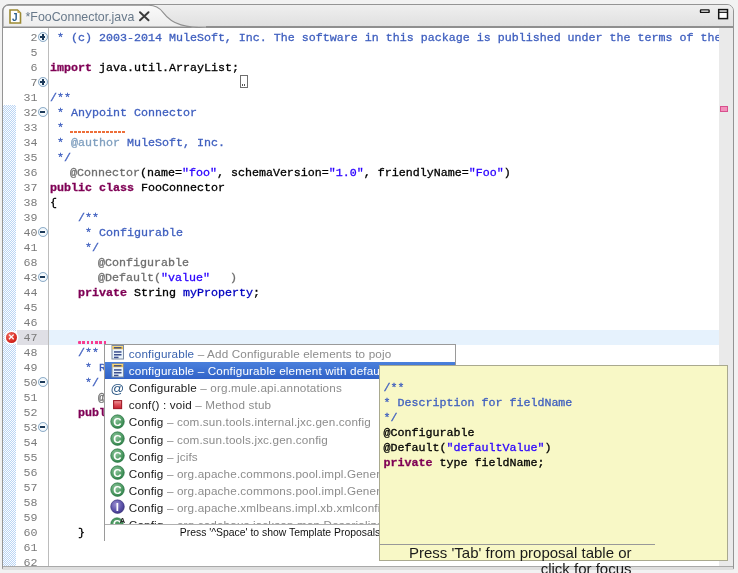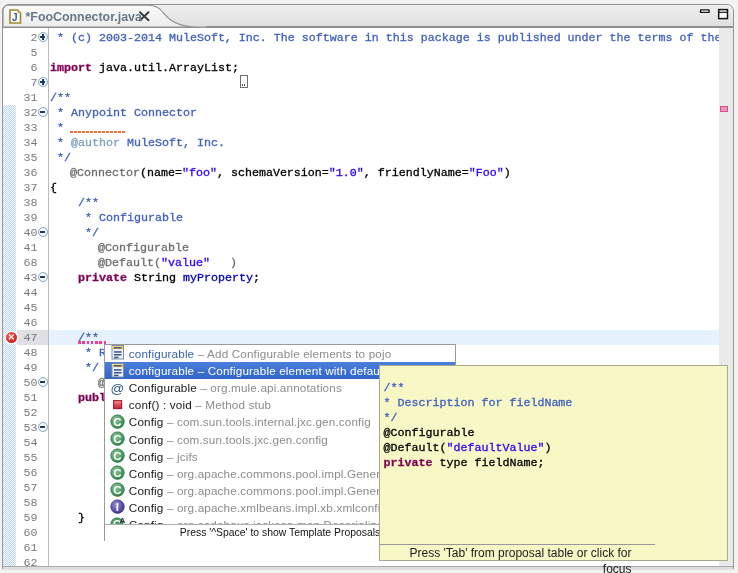--- a/index.html
+++ b/index.html
@@ -5,21 +5,21 @@
 html,body{margin:0;padding:0;}
 body{width:738px;height:573px;position:relative;background:#f2f2f2;overflow:hidden;
      font-family:"Liberation Sans",sans-serif;}
 #frame{position:absolute;left:1.5px;top:3.5px;width:730.5px;height:564px;
   border:1.5px solid #949494;border-radius:7px 7px 2px 2px;background:#e9e9e9;}
 
 #tabbar{position:absolute;left:3px;top:5px;width:730px;height:21.2px;
   background:linear-gradient(#efefef,#e0e0e0);border-radius:6px 6px 0 0;}
 #tabline{position:absolute;left:3px;top:26.2px;width:730px;height:1.4px;background:#8f8f8f;}
 #tabsvg{position:absolute;left:2px;top:3.5px;}
-#tabtitle{position:absolute;left:25.5px;top:10px;font-size:12.4px;color:#68798a;font-weight:bold;}
+#tabtitle{position:absolute;left:25.5px;top:10px;font-size:12.4px;color:#68798a;}
 #closex{position:absolute;left:138px;top:11px;}
 #minmax{position:absolute;left:694px;top:4px;}
 
 #editor{position:absolute;left:3px;top:28px;width:716px;height:538.4px;background:#fff;overflow:hidden;}
 #ruler{position:absolute;left:0.2px;top:0;width:13.3px;height:538.4px;background:#fff;}
 #ruler .dither{position:absolute;left:0;top:76.7px;width:13.3px;height:461.7px;
   background:conic-gradient(#b9d5f5 90deg,#fdfdfe 90deg 180deg,#b9d5f5 180deg 270deg,#fdfdfe 270deg);
   background-size:2px 2px;}
 #numhl{position:absolute;left:13.5px;top:302.3px;width:31px;height:15px;background:#dfdfe5;}
 #linehl{position:absolute;left:45px;top:302.3px;width:671px;height:15px;background:#e6f2fd;}
@@ -67,21 +67,21 @@
 .blue{color:#3a63ae;}
 .prow.sel{background:linear-gradient(#4a80dc,#3163c8);color:#fff;}
 #pstatus{position:absolute;left:0;top:179.5px;width:350px;height:15.9px;border-top:1px solid #b0b0b0;
   font-size:10.4px;color:#111;text-align:center;line-height:15.5px;background:#fff;}
 
 #tip{position:absolute;left:378.5px;top:344.6px;width:349px;height:196.4px;background:#f8f8c6;
   border:1px solid #a9a98f;box-sizing:border-box;margin-top:20px;}
 #tipcode{position:absolute;left:4px;top:15.3px;-webkit-text-stroke:0.3px;font-family:"Liberation Mono",monospace;
   font-size:11.67px;line-height:15px;white-space:pre;color:#000;}
 #tipstatus{position:absolute;left:0;bottom:0;width:275px;height:16.4px;border-top:1px solid #999;
-  font-size:12px;color:#1a1a1a;text-align:right;line-height:16px;padding-right:23px;box-sizing:border-box;}
+  font-size:15px;color:#1a1a1a;text-align:right;line-height:16px;padding-right:23px;box-sizing:border-box;}
 </style>
 </head>
 <body>
 <div id="frame"></div>
 <div id="tabbar"></div>
 <div id="tabline"></div>
 <svg id="tabsvg" width="212" height="24">
   <defs>
       <linearGradient id="tg" x1="0" y1="0" x2="0" y2="1">
     <stop offset="0" stop-color="#fafafa"></stop>
@@ -155,20 +155,21 @@
 <div><span class="c"> * (c) 2003-2014 MuleSoft, Inc. The software in this package is published under the terms of the</span></div>
 <div></div>
 <div><span class="k">import</span> java.util.ArrayList;</div>
 <div></div>
 <div><span class="c">/**</span></div>
 <div><span class="c"> * Anypoint Connector</span></div>
 <div><span class="c"> *</span></div>
 <div><span class="c"> * </span><span class="jt">@author</span><span class="c"> MuleSoft, Inc.</span></div>
 <div><span class="c"> */</span></div>
 <div><span class="a">@Connector</span>(name=<span class="s">"foo"</span>, schemaVersion=<span class="s">"1.0"</span>, friendlyName=<span class="s">"Foo"</span>)</div>
+<div><span class="k">public class</span> FooConnector</div>
 <div>{</div>
 <div>    <span class="c">/**</span></div>
 <div><span class="c">     * Configurable</span></div>
 <div><span class="c">     */</span></div>
 <div>    <span class="a">@Configurable</span></div>
 <div>    <span class="a">@Default(</span><span class="s">"value"</span><span class="a">)</span></div>
 <div>    <span class="k">private</span> String <span class="f">myProperty</span>;</div>
 <div></div>
 <div></div>
 <div></div>

